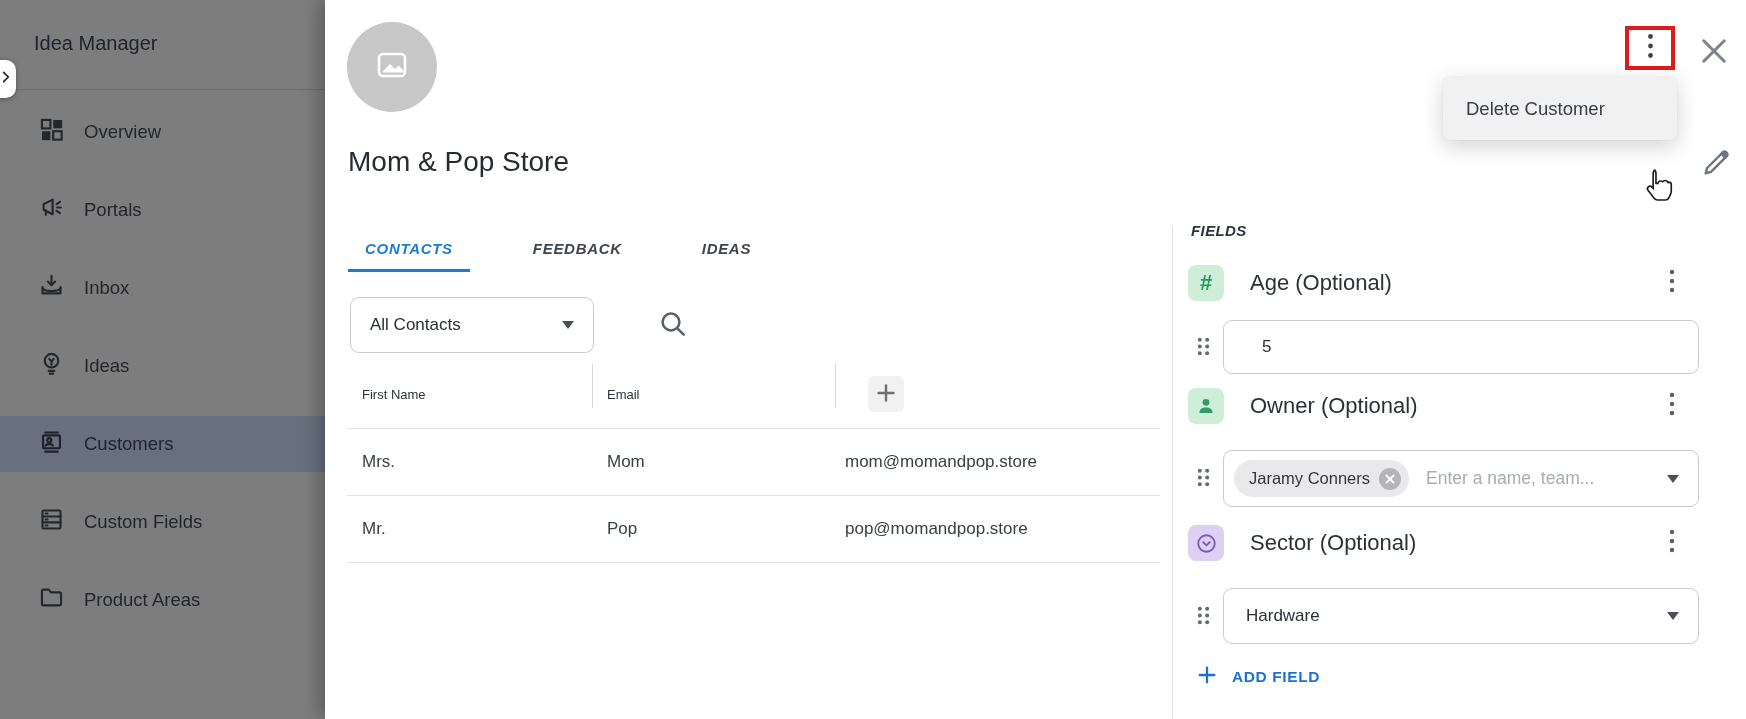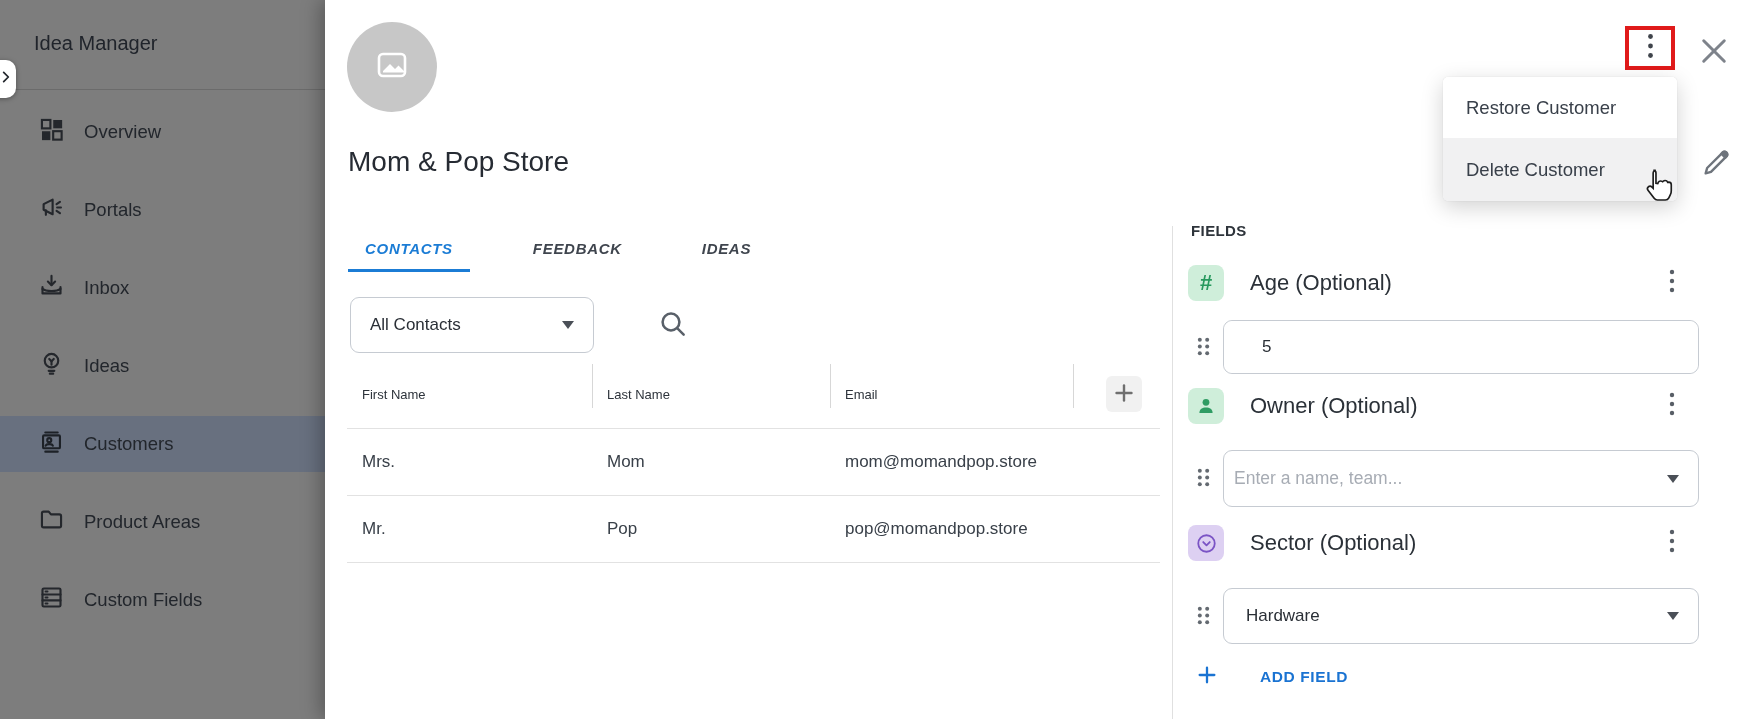--- a/index.html
+++ b/index.html
@@ -50,42 +50,42 @@
   .th + .th::before { content:""; position:absolute; left:0; top:4px; height:44px; width:1px; background:#d7d7d7; }
   .col1 { width:245px; } .col2 { width:238px; } .col3 { width:243px; } .col4 { width:87px; justify-content:center; }
   .add-contact { width:36px; height:36px; border-radius:6px; background:#f1f1f1; display:flex;
     align-items:center; justify-content:center; cursor:pointer; }
   .trow { display:flex; height:67px; align-items:center; border-bottom:1px solid #e2e2e2; }
   .td { font-size:17px; color:#394049; padding-left:15px; white-space:nowrap; overflow:hidden; }
 
   
   .panel-divider { position:absolute; left:847px; top:226px; width:1px; height:493px; background:#e0e0e0; }
   .fields-title { position:absolute; left:866px; top:222px; font-size:15px; font-weight:700;
-    letter-spacing:.4px; color:#2e343b; }
+    letter-spacing:.4px; color:#2e343b;font-style:italic; }
   .field-head { position:absolute; left:863px; display:flex; align-items:center; gap:26px; }
   .ficon { width:36px; height:36px; border-radius:8px; display:flex; align-items:center; justify-content:center; }
   .ficon.green { background:#cfeeda; color:#27995e; }
   .ficon.purple { background:#ddd0f2; color:#7b54c5; }
   .ficon .hash { font-size:22px; font-weight:600; }
   .flabel { font-size:22px; color:#2b3138; }
   .fkebab { position:absolute; left:1336px; width:22px; height:36px; display:flex; align-items:center;
     justify-content:center; cursor:pointer; }
   .drag { position:absolute; left:868px; width:22px; cursor:grab; }
   .fbox { position:absolute; left:898px; width:476px; border:1px solid #c6cbd2; border-radius:9px;
     background:#fff; display:flex; align-items:center; }
   .num-input { width:100%; height:100%; border:none; outline:none; border-radius:9px; font-size:17px;
     color:#2a2f36; padding-left:38px; font-family:"Liberation Sans", sans-serif; }
   .chip { display:flex; align-items:center; gap:9px; background:#e9e9eb; border-radius:999px;
     height:37px; padding:0 8px 0 15px; font-size:16.5px; color:#33373d; }
   .chip-x { width:22px; height:22px; border-radius:50%; background:#b5b5b9; display:flex;
     align-items:center; justify-content:center; cursor:pointer; }
   .placeholder { font-size:17.5px; color:#a7acb4; }
   .add-field { position:absolute; left:871px; top:664px; display:flex; align-items:center; gap:14px;
     cursor:pointer; color:#1a73d2; }
-  .add-field-label { font-size:15.5px; font-weight:600; letter-spacing:.6px;margin-left:28px; }
+  .add-field-label { font-size:15.5px; font-weight:600; letter-spacing:.6px; }
 
   
   .kebab-btn { position:absolute; left:1300px; top:26px; width:50px; height:44px;
     border:4px solid #e01a1a; display:flex; align-items:center; justify-content:center; cursor:pointer;
     background:#fff; z-index:4; }
   .close-btn { position:absolute; left:1371px; top:33px; width:36px; height:36px; cursor:pointer; }
   .edit-btn { position:absolute; left:1376px; top:146px; width:32px; height:32px; cursor:pointer; z-index:2; }
 
   .menu { position:absolute; left:1118px; top:77px; width:234px; background:#fff; border-radius:5px;
     box-shadow:0 6px 22px rgba(0,0,0,.18), 0 0 1px rgba(0,0,0,.2); z-index:5; overflow:hidden; }
@@ -157,39 +157,39 @@
               <rect x="4.5" y="6.5" width="15" height="11.5" rx="1"></rect>
             <circle cx="10" cy="10.8" r="1.8"></circle>
               <path d="M6.8 15.8 c.6-2 5.8-2 6.4 0"></path>
             <path d="M6.5 21 h11"></path>
           </svg>
         </span>
         <span>Customers</span>
       </div>
       <div class="nav-item">
         <span>
-          <svg width="27" height="27" viewBox="0 0 24 24" fill="none" stroke="#24272c" stroke-width="1.9" stroke-linejoin="round">
-            <path d="M3.5 6.5 a1.5 1.5 0 0 1 1.5-1.5 h4.5 l2 2.5 h7.5 a1.5 1.5 0 0 1 1.5 1.5 v8.5 a1.5 1.5 0 0 1 -1.5 1.5 h-14 a1.5 1.5 0 0 1 -1.5 -1.5 z"></path>
-          </svg>
-        </span>
-        <span>Product Areas</span>
-      </div>
-      <div class="nav-item">
-        <span>
           <svg width="27" height="27" viewBox="0 0 24 24" fill="none" stroke="#24272c" stroke-width="1.9" stroke-linecap="round" stroke-linejoin="round">
             <rect x="4" y="4" width="16" height="16" rx="1.2"></rect>
             <path d="M4 9.3 h16"></path>
               <path d="M4 14.6 h16"></path>
             <path d="M6.8 6.7 h1.6"></path>
               <path d="M6.8 12 h1.6"></path>
               <path d="M6.8 17.3 h1.6"></path>
           </svg>
         </span>
         <span>Custom Fields</span>
       </div>
+      <div class="nav-item">
+        <span>
+          <svg width="27" height="27" viewBox="0 0 24 24" fill="none" stroke="#24272c" stroke-width="1.9" stroke-linejoin="round">
+            <path d="M3.5 6.5 a1.5 1.5 0 0 1 1.5-1.5 h4.5 l2 2.5 h7.5 a1.5 1.5 0 0 1 1.5 1.5 v8.5 a1.5 1.5 0 0 1 -1.5 1.5 h-14 a1.5 1.5 0 0 1 -1.5 -1.5 z"></path>
+          </svg>
+        </span>
+        <span>Product Areas</span>
+      </div>
     </div>
 
     <div class="expand-btn">
       <span>
         <svg width="14" height="14" viewBox="0 0 24 24" fill="none" stroke="#22262c" stroke-width="3" stroke-linecap="round" stroke-linejoin="round">
           <path d="M8 4 l8 8 -8 8"></path>
         </svg>
       </span>
     </div>
   </div>
@@ -222,21 +222,20 @@
         <svg width="32" height="32" viewBox="0 0 24 24" fill="none" stroke="#596069" stroke-width="1.9" stroke-linecap="round">
           <circle cx="10.5" cy="10.5" r="6.3"></circle>
             <path d="M15.3 15.3 L20 20"></path>
         </svg>
       </span>
     </div>
 
     <div class="table">
       <div class="thead">
         <div class="th col1">First Name</div>
-        <div class="th col2">Last Name</div>
         <div class="th col3">Email</div>
         <div class="th col4">
           <div class="add-contact">
             <span>
               <svg width="24" height="24" viewBox="0 0 24 24" fill="none" stroke="#6f6f6f" stroke-width="2.4" stroke-linecap="round">
                 <path d="M12 4.5 v15"></path>
                   <path d="M4.5 12 h15"></path>
               </svg>
             </span>
           </div>
@@ -309,20 +308,29 @@
         <circle cx="6.5" cy="5.5" r="1.9"></circle>
           <circle cx="13.5" cy="5.5" r="1.9"></circle>
         <circle cx="6.5" cy="12" r="1.9"></circle>
           <circle cx="13.5" cy="12" r="1.9"></circle>
         <circle cx="6.5" cy="18.5" r="1.9"></circle>
           <circle cx="13.5" cy="18.5" r="1.9"></circle>
       </svg>
     </div>
     <div class="fbox" style="top:450px; height:57px; padding:0 19px 0 10px; justify-content:space-between;">
       <div style="display:flex; align-items:center; gap:17px;">
+        <span class="chip">
+          <span>Jaramy Conners</span>
+          <span class="chip-x">
+            <svg width="10" height="10" viewBox="0 0 10 10" stroke="#ffffff" stroke-width="1.8" stroke-linecap="round">
+              <path d="M1.5 1.5 L8.5 8.5"></path>
+                <path d="M8.5 1.5 L1.5 8.5"></path>
+            </svg>
+          </span>
+        </span>
         <span class="placeholder">Enter a name, team...</span>
       </div>
       <span class="caret"></span>
     </div>
 
     <div class="field-head" style="top:525px;">
       <span class="ficon purple">
         <svg width="23" height="23" viewBox="0 0 24 24" fill="none" stroke="#7b54c5" stroke-width="1.9" stroke-linecap="round" stroke-linejoin="round">
           <circle cx="12" cy="12" r="8.6"></circle>
             <path d="M8.6 10.5 l3.4 3.4 3.4-3.4"></path>
@@ -386,21 +394,20 @@
     <div class="edit-btn">
       <span>
         <svg width="32" height="32" viewBox="0 0 24 24" fill="none" stroke="#6e747c" stroke-width="1.8" stroke-linejoin="round">
           <path d="M3.5 20.5 l1.1-4 L16.2 4.9 a1.9 1.9 0 0 1 2.7 0 l.2.2 a1.9 1.9 0 0 1 0 2.7 L7.5 19.4 l-4 1.1 z"></path>
           <path d="M15.3 5.8 l2.9 2.9 1-1 a1.9 1.9 0 0 0 -0 -2.7 l-.2-.2 a1.9 1.9 0 0 0 -2.7 0 z" fill="#6e747c"></path>
         </svg>
       </span>
     </div>
 
     <div class="menu">
-      <div class="menu-item">Restore Customer</div>
       <div class="menu-item hovered">Delete Customer</div>
     </div>
 
     <div class="cursor-hand">
       <svg width="32" height="36" viewBox="0 0 24 28">
         <path d="M9.1 1.8 c1.2 0 2.1.9 2.1 2.1 v8 l1.4.2.4-.9 c.3-.7 1-1.1 1.8-1.1.4 0 .8.1 1.1.3 l.5.3.4-.4 c.4-.4.9-.6 1.5-.6.9 0 1.7.6 2 1.4 l.8-.1 c1.1 0 2 .9 2 2 v4.6 c0 1.1-.2 2.2-.7 3.2 l-1.2 2.4 c-.5 1-1.6 1.7-2.7 1.7 h-6.2 c-1 0-1.9-.5-2.5-1.3 l-4.8-6.3 c-.6-.8-.5-2 .3-2.7.8-.6 1.9-.6 2.6.1 l1.1 1.1 V3.9 c0-1.2.9-2.1 2.1-2.1 z" fill="#ffffff" stroke="#1d1d1d" stroke-width="1.3"></path>
       </svg>
     </div>
 
   </div>

